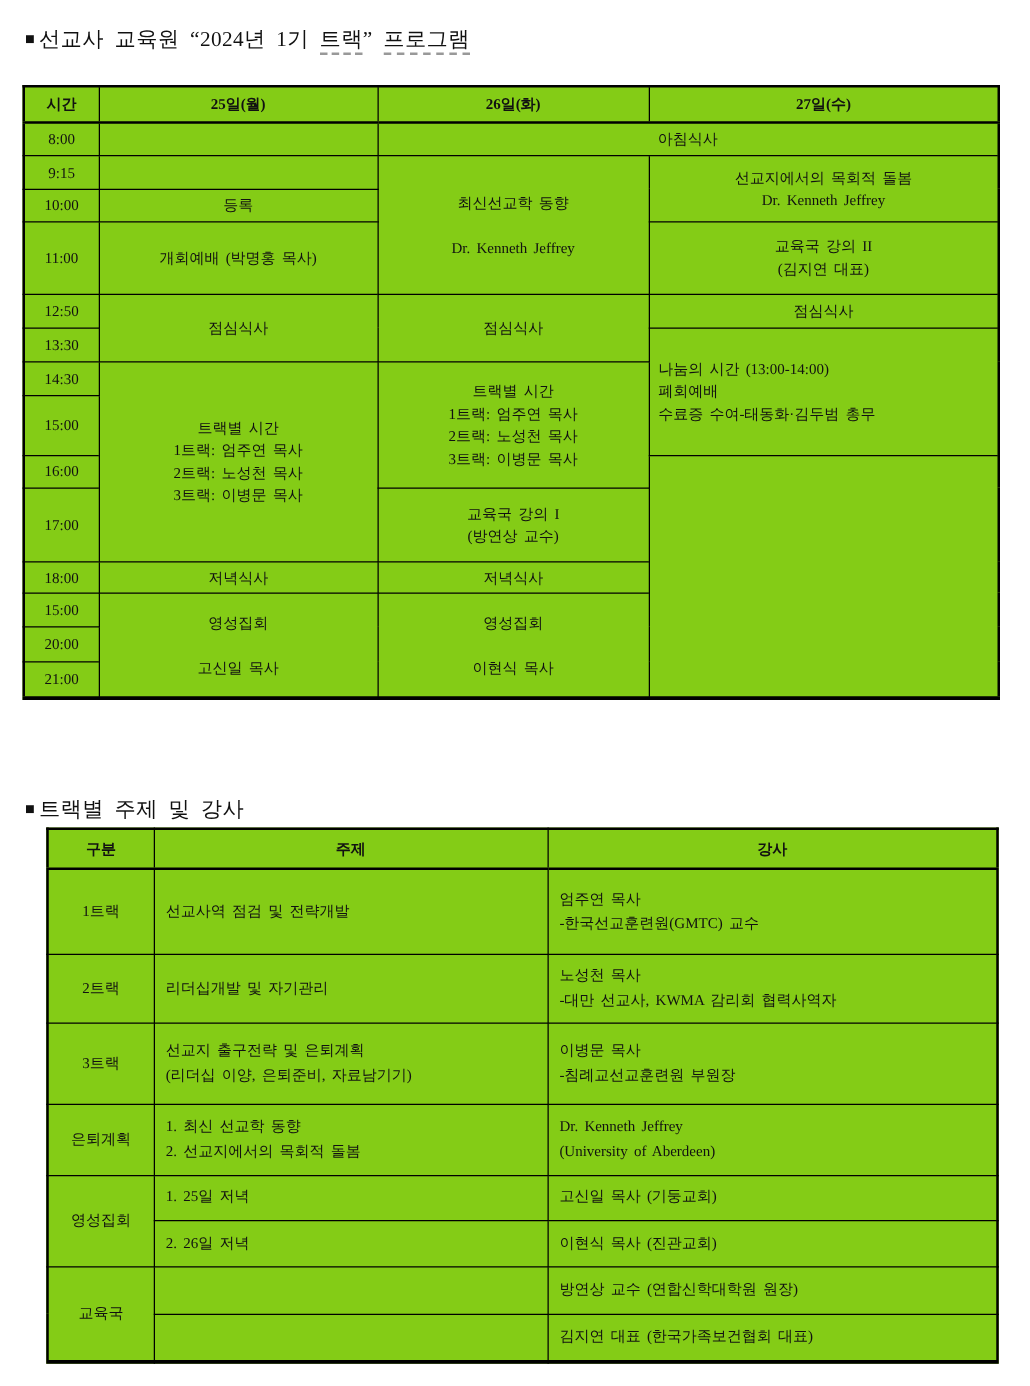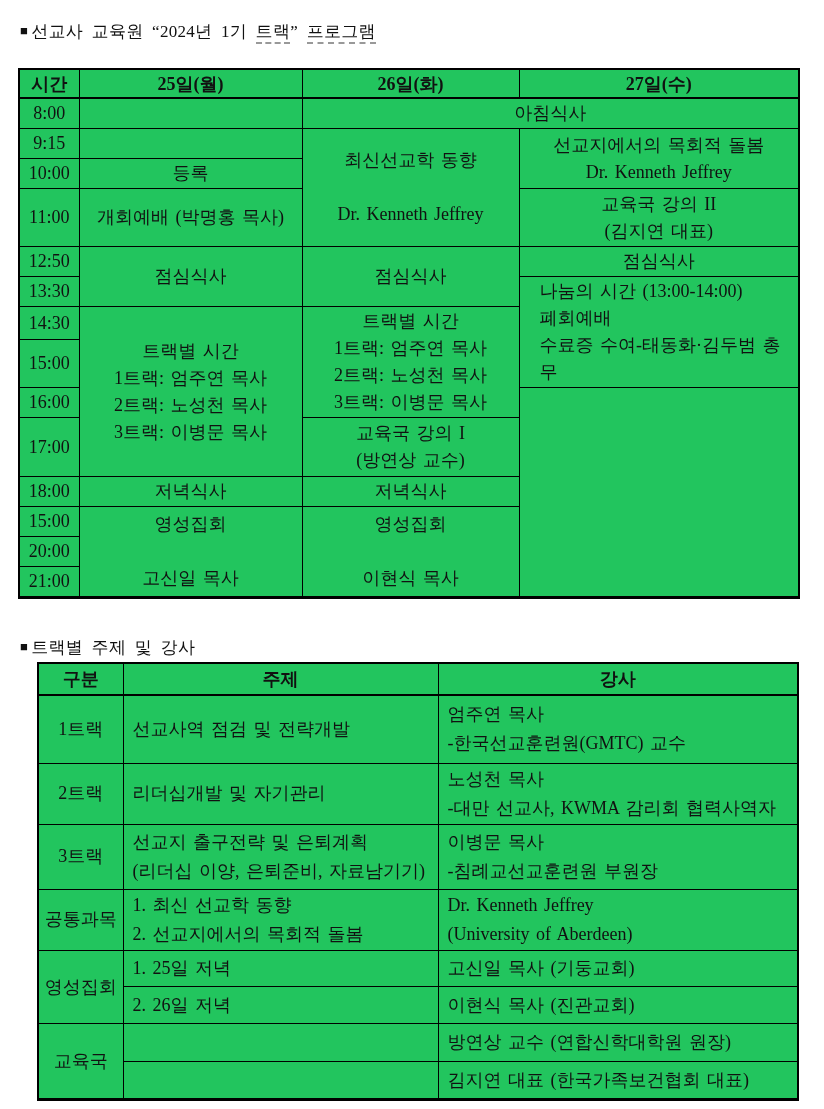--- a/index.html
+++ b/index.html
@@ -30,22 +30,22 @@
     margin-right: 3px;
   }
   .spell {
     border-bottom: 2px dashed #999999;
     padding-bottom: 1px;
   }
 
   table {
     border-collapse: collapse;
     table-layout: fixed;
-    background: #22c55e;
-    font-size: 18px;
+    background: #84cc16;
+    font-size: 12px;
   }
   th, td {
     border: 1.5px solid #000000;
     text-align: center;
     vertical-align: middle;
     padding: 1px 4px;
     white-space: pre-line;
     overflow: hidden;
     font-weight: normal;
     word-spacing: 2px;
@@ -70,21 +70,21 @@
     left: 37px;
     top: 662px;
     width: 760px;
     border: 2.5px solid #000000;
     border-bottom: 3.5px solid #000000;
   }
   .t2 td { line-height: 1.62; }
 
   .la {
     text-align: left;
-    padding-left: 20px;
+    padding-left: 7px;
     padding-right: 4px;
     margin-left: 28px;
   }
   .t2 .topic, .t2 .lect {
     text-align: left;
     padding-left: 9px;
     padding-right: 6px;
   }
 </style>
 </head>
@@ -223,21 +223,21 @@
 -대만 선교사, KWMA 감리회 협력사역자</td>
     </tr>
     <tr style="height:65px">
       <td>3트랙</td>
       <td class="topic">선교지 출구전략 및 은퇴계획
 (리더십 이양, 은퇴준비, 자료남기기)</td>
       <td class="lect">이병문 목사
 -침례교선교훈련원 부원장</td>
     </tr>
     <tr style="height:57px">
-      <td>공통과목</td>
+      <td>은퇴계획</td>
       <td class="topic">1. 최신 선교학 동향
 2. 선교지에서의 목회적 돌봄</td>
       <td class="lect">Dr. Kenneth Jeffrey
 (University of Aberdeen)</td>
     </tr>
     <tr style="height:36px">
       <td rowspan="2">영성집회</td>
       <td class="topic">1. 25일 저녁</td>
       <td class="lect">고신일 목사 (기둥교회)</td>
     </tr>

